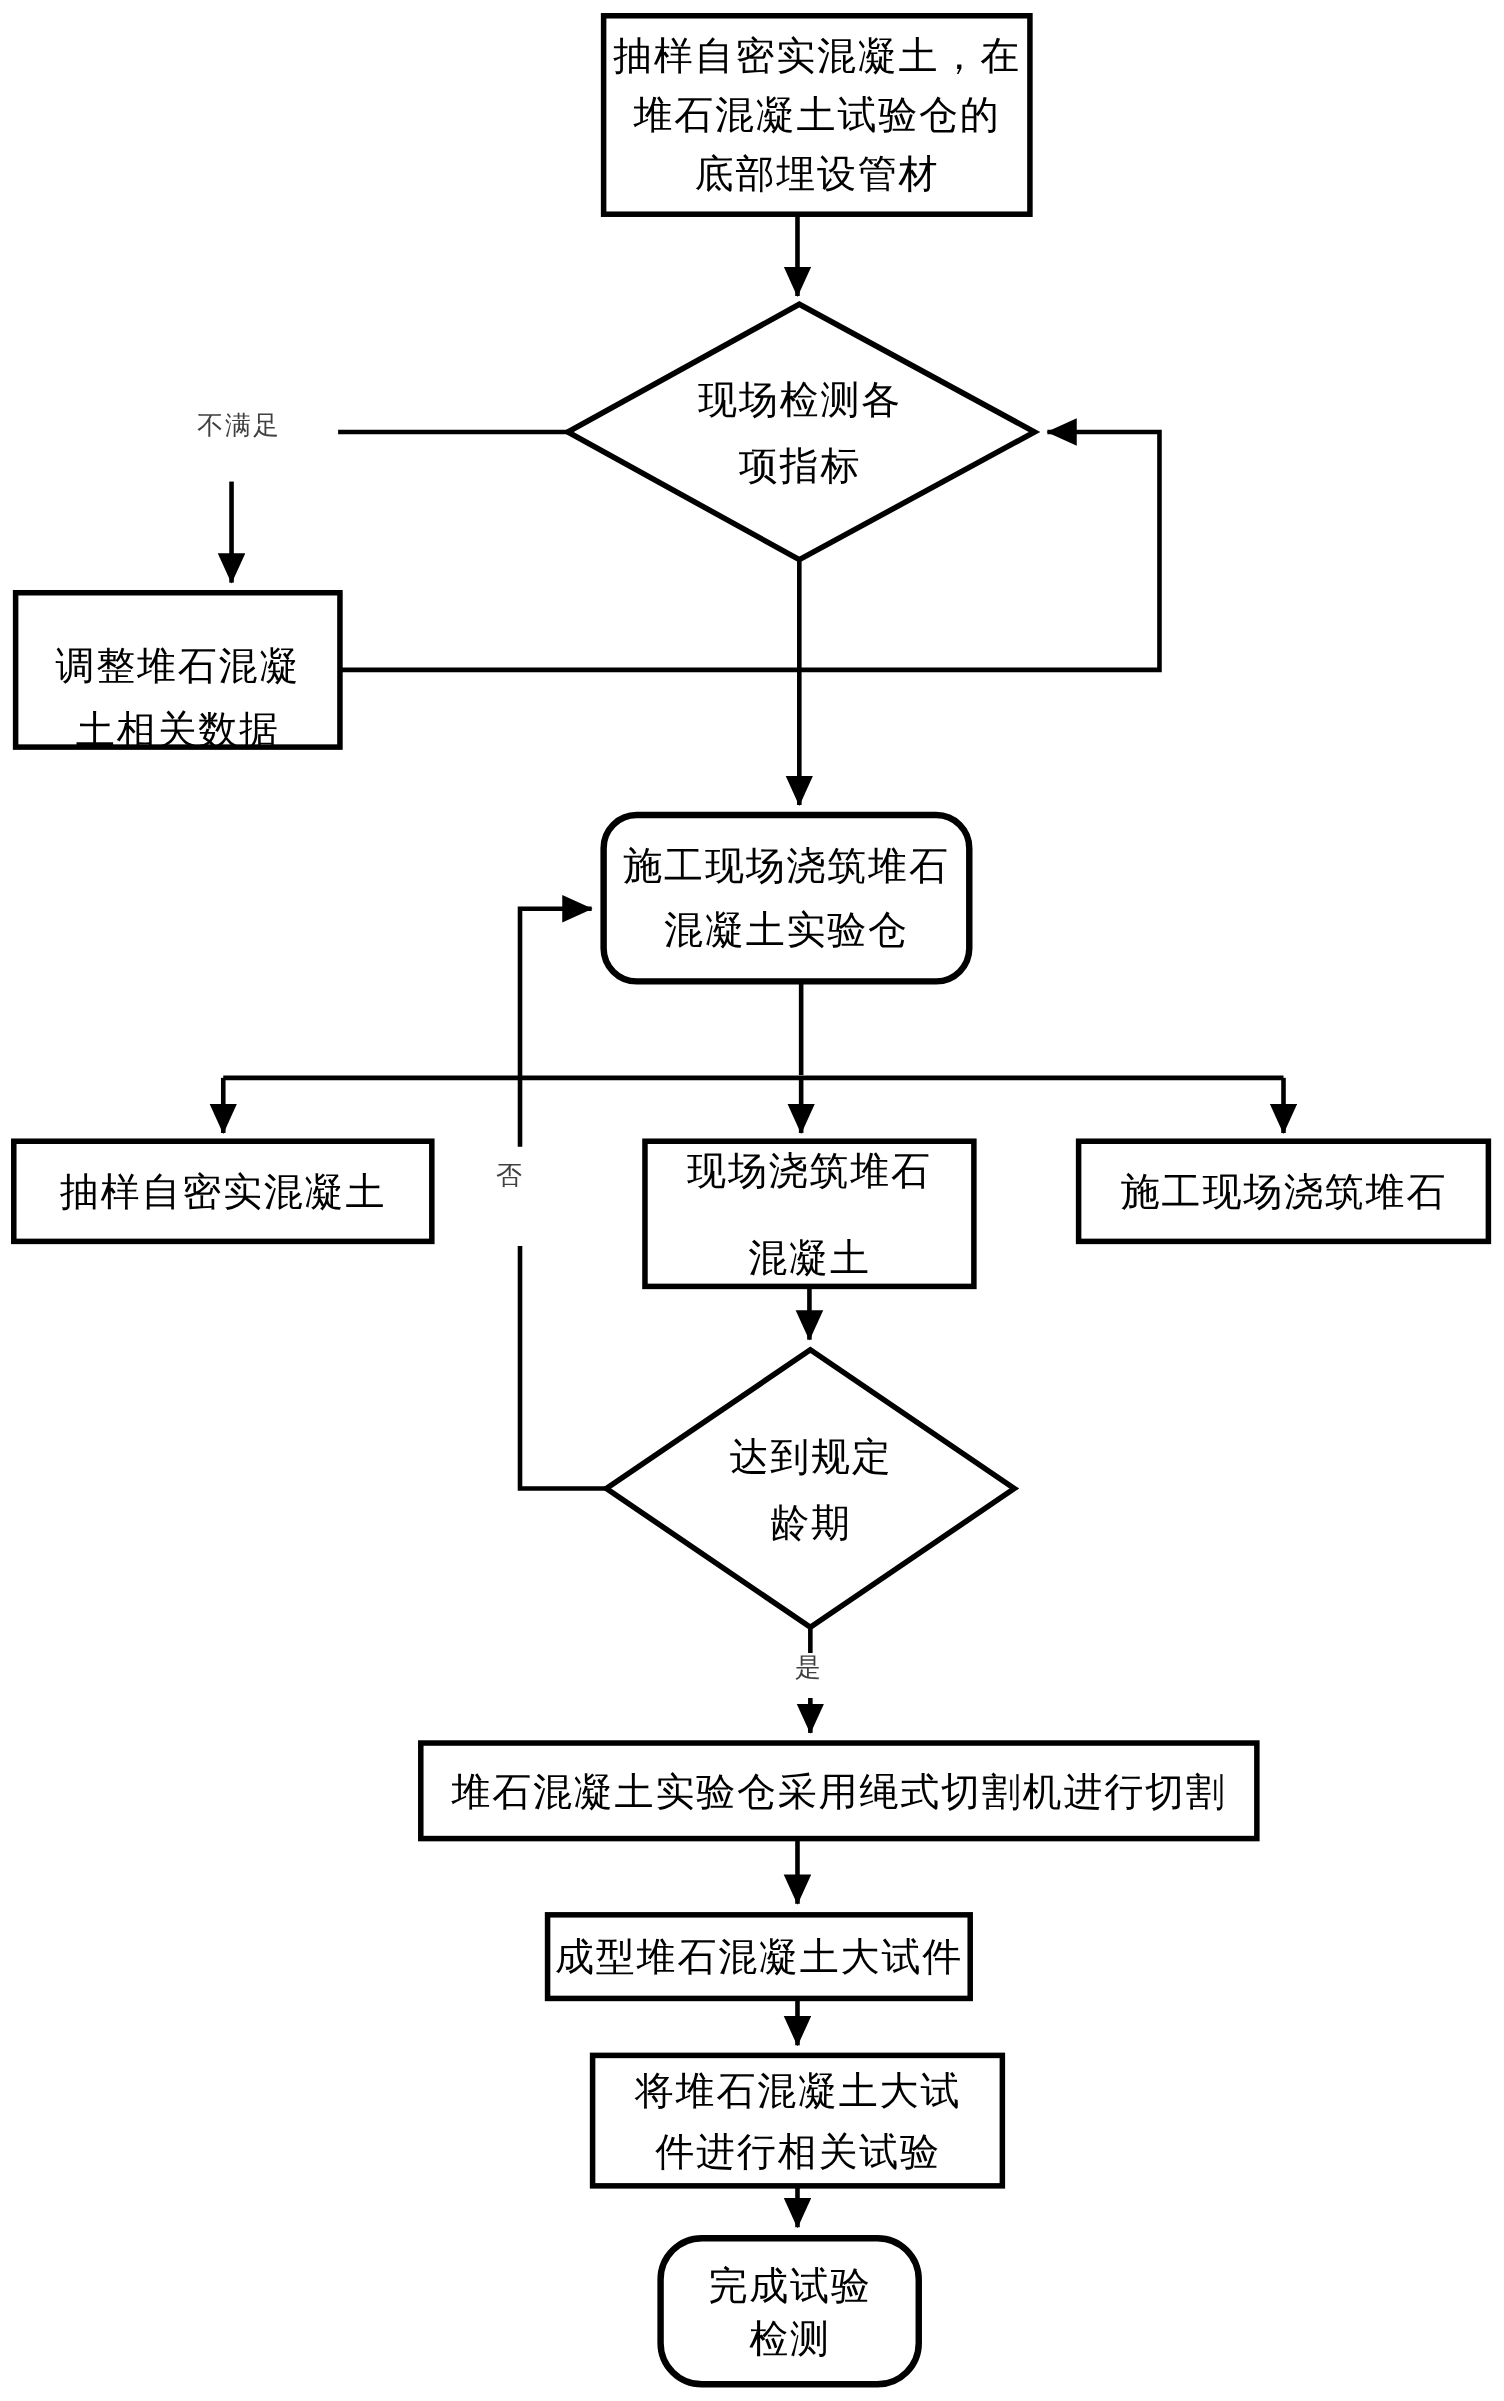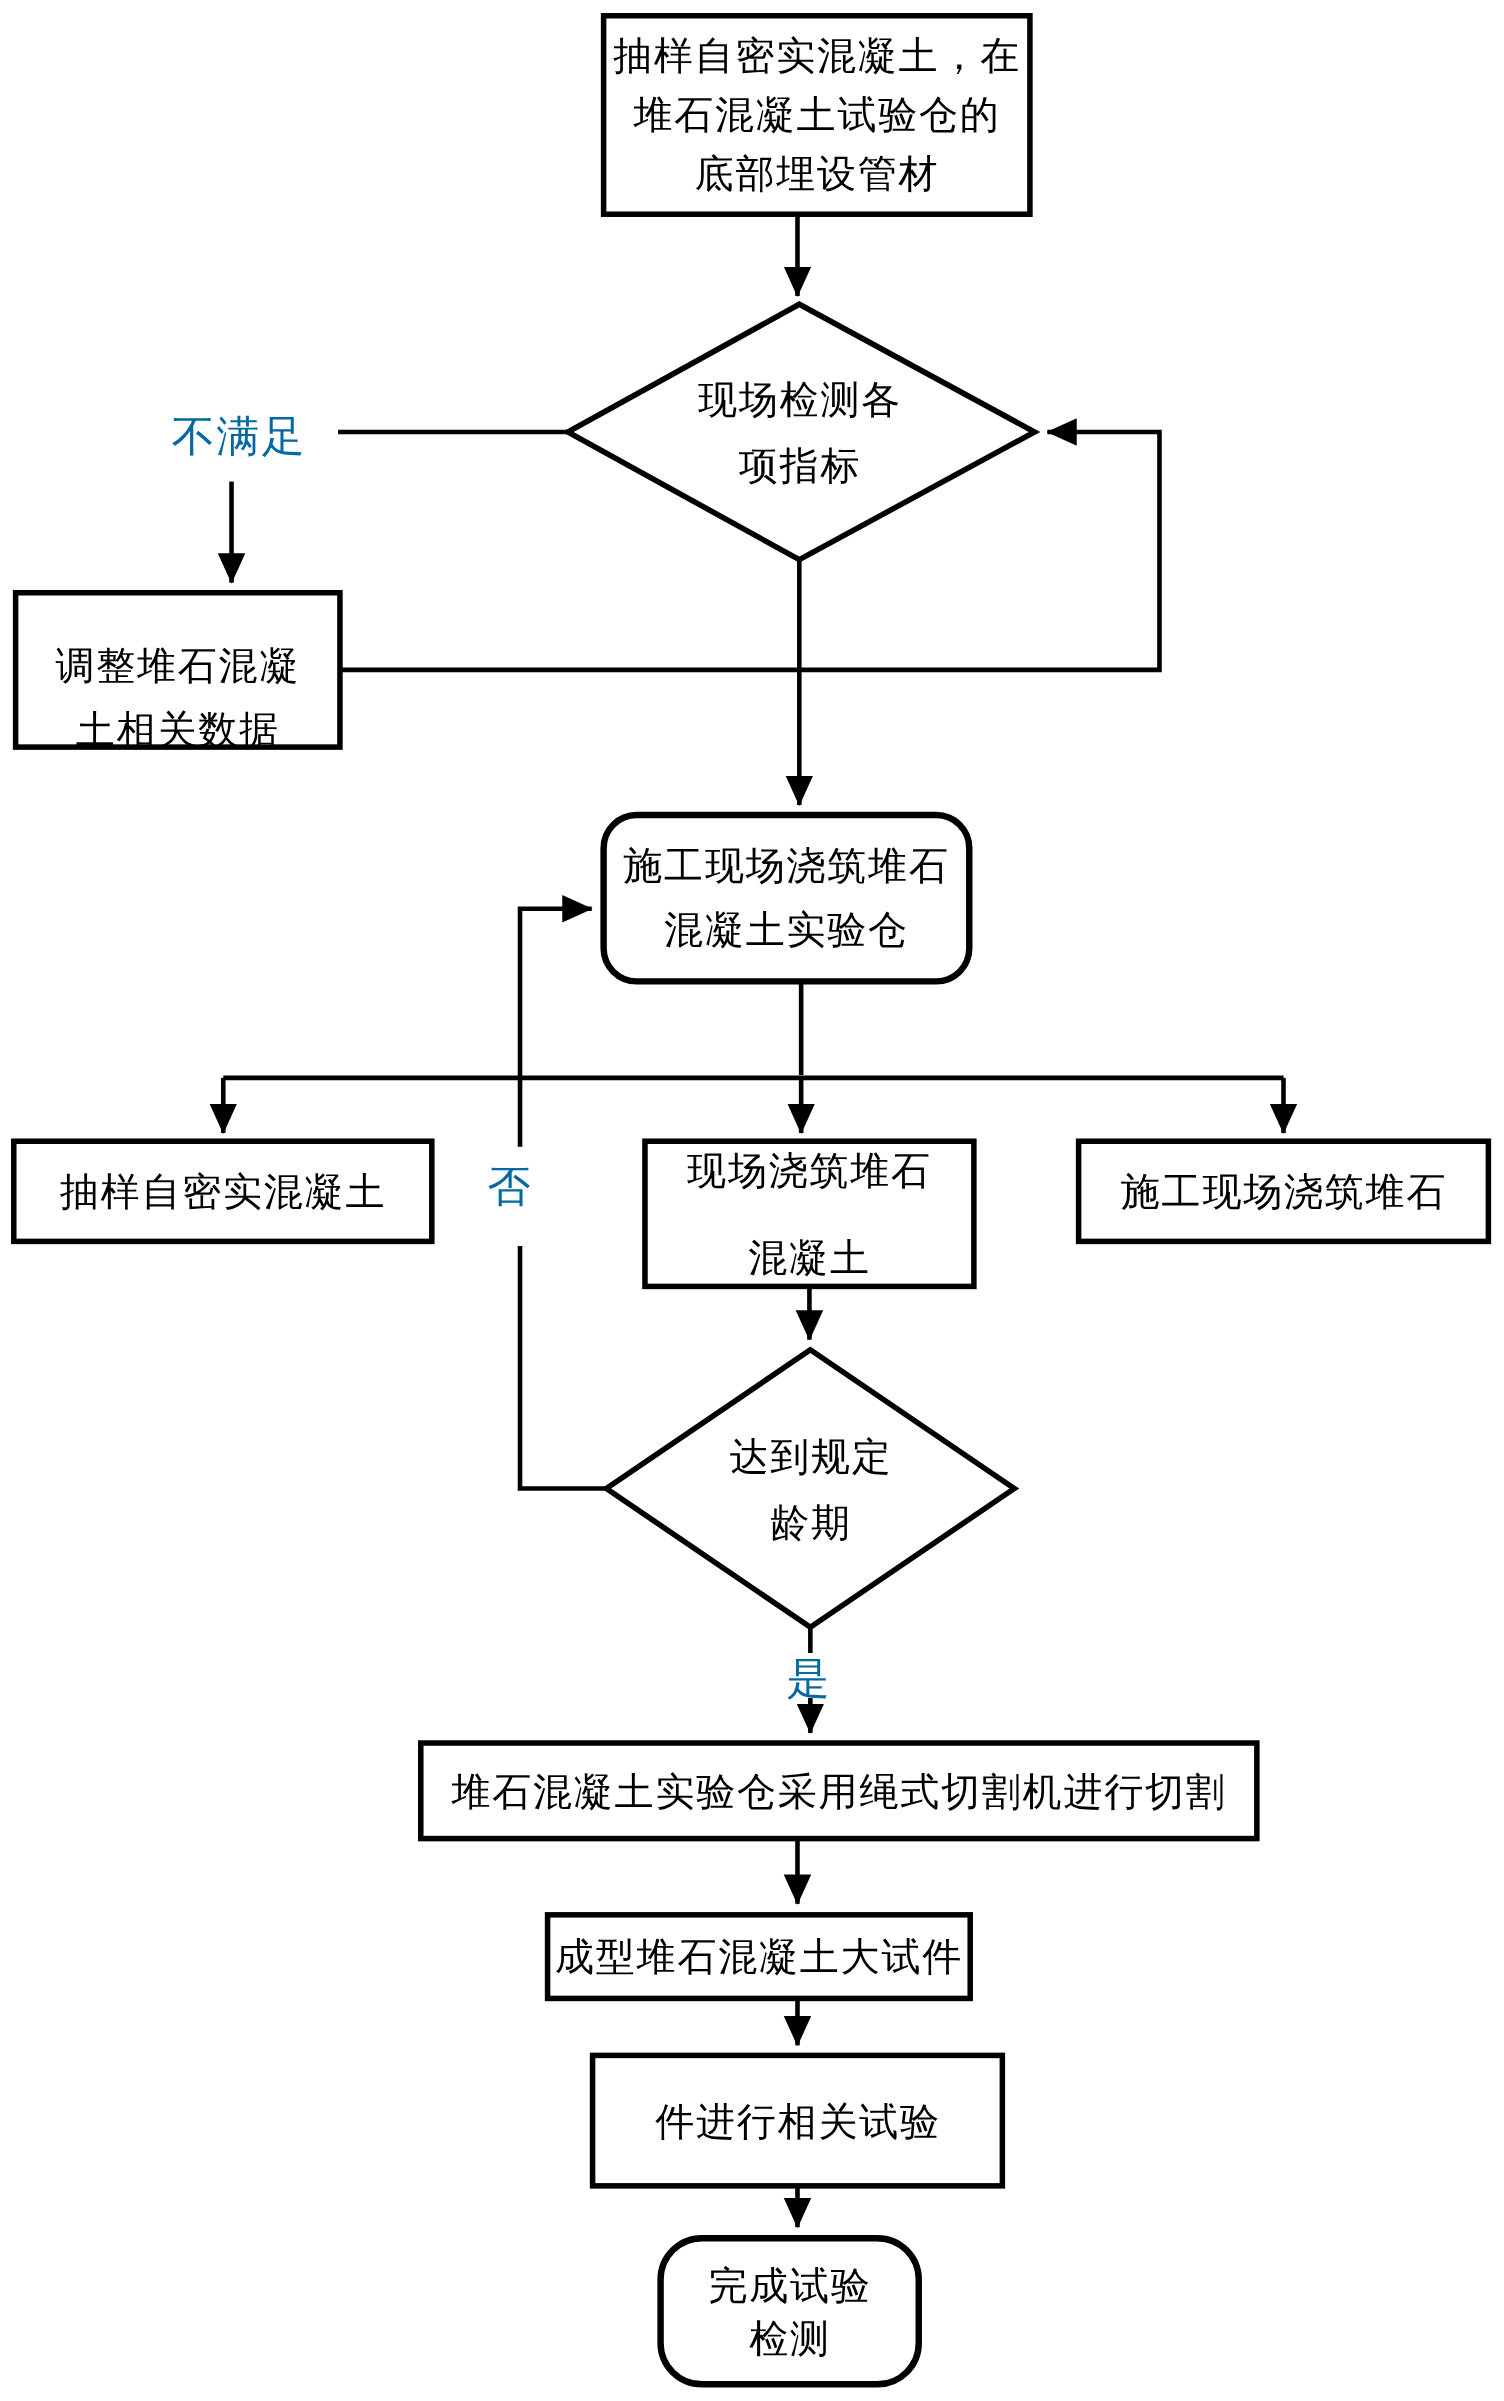--- a/index.html
+++ b/index.html
@@ -23,25 +23,25 @@
   }
   .node span{display:block;white-space:nowrap;}
   .lh64{line-height:59px;}
   .lh70{line-height:64px;}
   .lh68{line-height:62px;}
   .lh72{line-height:66px;}
   .lh66{line-height:61px;}
   .lh58{line-height:53px;}
   .edge-label{
     position:absolute;
-    font-size:43px;
+    font-size:26px;
     letter-spacing:1.8px;
     text-align:center;
     white-space:nowrap;
-    color:#0369a1;
+    color:#404040;
   }
 </style>
 </head>
 <body>
 
 <div class="canvas">
 
   <svg width="1504" height="2401" viewBox="0 0 1637 2613">
     <defs>
       <marker id="ah" markerWidth="8" markerHeight="7" refX="6.4" refY="3" orient="auto" markerUnits="strokeWidth">
@@ -137,20 +137,21 @@
 
   <div class="node lh70" style="left:419px;top:1742px;width:840px;height:99px;">
     <span>堆石混凝土实验仓采用绳式切割机进行切割</span>
   </div>
 
   <div class="node lh70" style="left:546px;top:1913px;width:426px;height:87px;">
     <span>成型堆石混凝土大试件</span>
   </div>
 
   <div class="node lh66" style="left:591px;top:2054px;width:414px;height:134px;">
+    <span>将堆石混凝土大试</span>
     <span>件进行相关试验</span>
   </div>
 
   <div class="node lh58" style="left:659px;top:2237px;width:262px;height:150px;">
     <span>完成试验</span>
     <span>检测</span>
   </div>
 
 </div>
 

